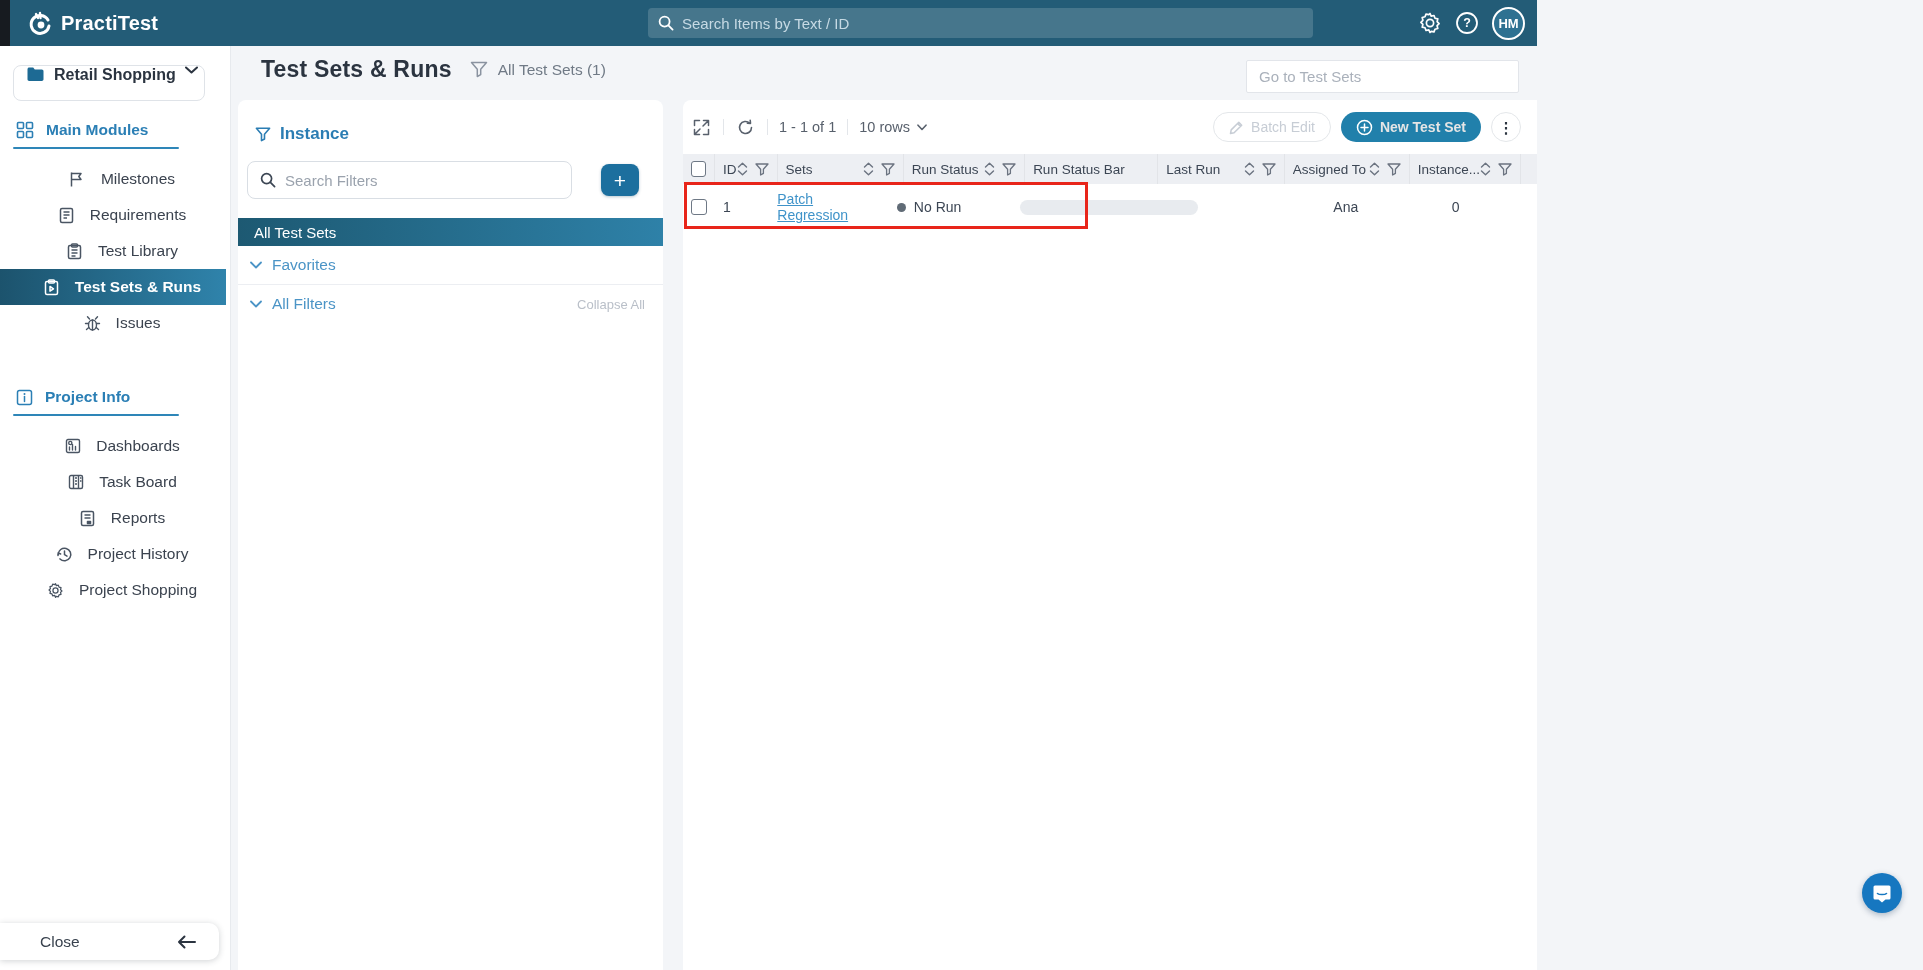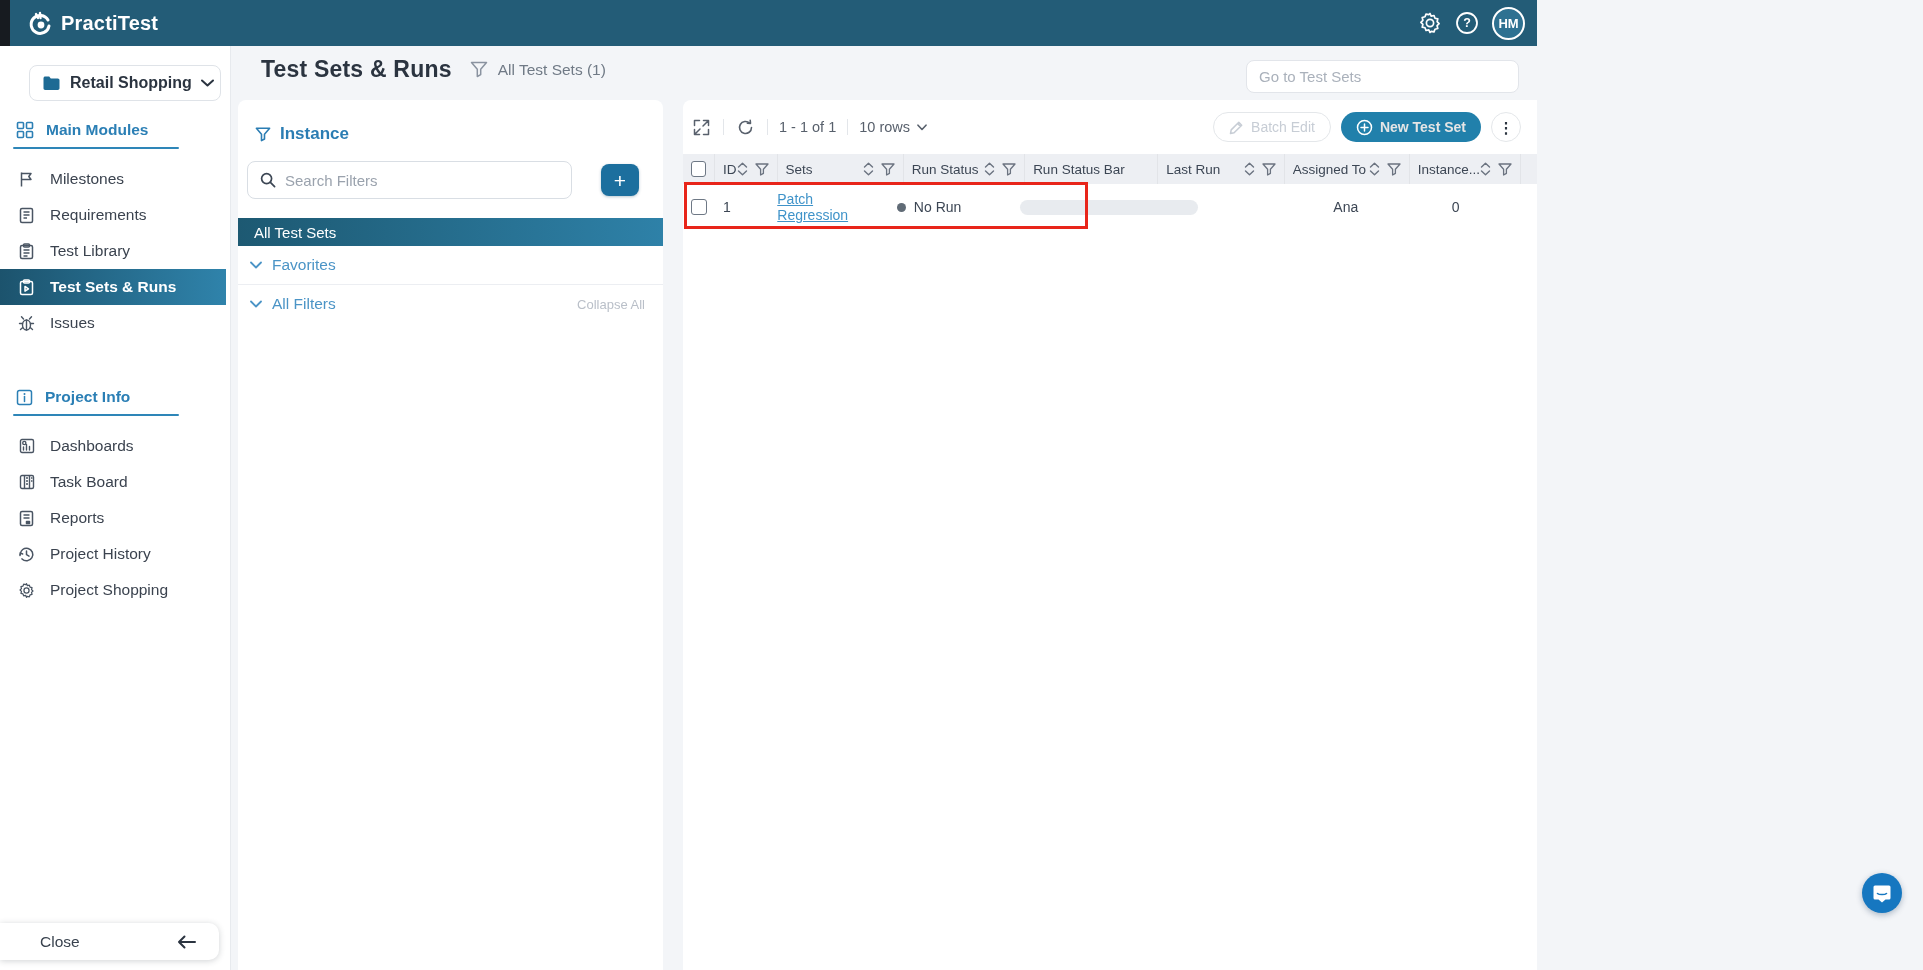--- a/index.html
+++ b/index.html
@@ -20,48 +20,48 @@
                    color:#fff; font-size:15px; font-family:inherit; margin-left:8px; }
   .global-search input::placeholder { color:#c6dae4; }
   .topbar-right { position:absolute; right:12px; top:0; height:46px; display:flex; align-items:center; gap:13px; }
   .tb-icon-btn { background:none; border:none; cursor:pointer; display:flex; align-items:center; }
   .avatar { width:33px; height:33px; border-radius:50%; background:#2e7191; border:2px solid #ffffff;
             color:#fff; font-size:13px; font-weight:700; display:flex; align-items:center; justify-content:center; cursor:pointer; }
 
   
   .sidebar { position:absolute; left:0; top:46px; bottom:0; width:231px; background:#fff;
              border-right:1px solid #e7eaee; z-index:20; }
-  .project-select { position:absolute; left:29px; top:19px; width:192px; height:36px;
+  .project-select { position:absolute; left:13px; top:19px; width:192px; height:36px;
              border:1px solid #dfe3e8; border-radius:8px; background:#fff; cursor:pointer;
-             display:flex; align-items:center; padding:0 12px; gap:9px; }
+             display:flex; align-items:flex-start; padding:0 12px; gap:9px; }
   .project-name { flex:1; font-size:16px; font-weight:700; color:#2b3440; white-space:nowrap; }
   .nav { position:absolute; top:73px; left:0; right:4px; }
   .nav-section-head { display:flex; align-items:center; gap:12px; padding-left:16px; height:22px;
              color:#2b7fb5; font-size:15.5px; font-weight:700; }
   .nav-underline { height:2px; background:#2e86b8; margin:6px 0 12px 13px; width:166px; border-radius:1px; }
   .nav-item { display:flex; align-items:center; gap:14px; height:36px; padding-left:17px;
-             font-size:15.5px; color:#3b434f; cursor:pointer; }
+             font-size:15.5px; color:#3b434f; cursor:pointer;justify-content:center; }
   .nav-item .ic { width:19px; display:flex; justify-content:center; }
   .nav-item.active { background:linear-gradient(90deg,#1c536d,#2f83ab); color:#fff; font-weight:700; }
   .nav-item.active svg * { stroke:#fff !important; }
   .nav-gap { height:45px; }
   .close-card { position:absolute; left:0; bottom:10px; width:219px; height:37px; background:#fff;
              border-radius:0 10px 10px 0; box-shadow:0 1px 6px rgba(40,50,60,.22);
              display:flex; align-items:center; justify-content:space-between;
              padding:0 22px 0 40px; cursor:pointer; font-size:15.5px; color:#39424e; }
 
   
   .main { position:absolute; left:231px; top:46px; right:0; bottom:0; background:#f3f5f8; }
   .page-header { position:absolute; top:0; left:0; right:0; height:47px; display:flex; align-items:center;
              padding-left:30px; }
   .page-title { font-size:23px; font-weight:700; color:#2b3440; letter-spacing:.2px; }
   .scope-funnel { margin-left:18px; display:flex; align-items:center; }
   .scope-text { margin-left:10px; font-size:15.5px; color:#707a86; }
   .goto-input { position:absolute; right:18px; top:14px; width:273px; height:33px; background:#fff;
-             border:1px solid #e2e5ea; border-radius:8px; padding:0 12px; font-size:15px;
+             border:1px solid #e2e5ea; border-radius:2px; padding:0 12px; font-size:15px;
              font-family:inherit; color:#3c4654; outline:none; }
   .goto-input::placeholder { color:#aab1bb; }
 
   
   .filters-card { position:absolute; left:7px; top:54px; width:425px; bottom:0; background:#fff;
              border-radius:8px 8px 0 0; }
   .filters-title { display:flex; align-items:center; gap:9px; padding:24px 0 0 17px;
              color:#2b7db3; font-size:17px; font-weight:700; }
   .filters-search-row { display:flex; align-items:center; margin:17px 10px 0 9px; gap:29px; }
   .filters-search { flex:0 0 325px; height:38px; border:1px solid #d9dee4; border-radius:8px;
@@ -132,20 +132,29 @@
     <div class="brand">
       <span>
         <svg width="27" height="27" viewBox="0 0 27 27">
           <path d="M9 4 L11 8 M13 3 L13.5 8" stroke="#fff" stroke-width="2.4" stroke-linecap="round" fill="none"></path>
           <path d="M21 10 A9 9 0 1 0 22 16" stroke="#fff" stroke-width="3" fill="none" stroke-linecap="round"></path>
           <circle cx="14" cy="15" r="3.4" fill="#fff"></circle>
         </svg>
       </span>
       <span class="brand-name">PractiTest</span>
     </div>
+    <div class="global-search">
+      <span>
+        <svg width="16" height="16" viewBox="0 0 16 16">
+            <circle cx="6.6" cy="6.6" r="5" stroke="#fff" stroke-width="1.8" fill="none"></circle>
+            <line x1="10.4" y1="10.4" x2="14.6" y2="14.6" stroke="#fff" stroke-width="1.8" stroke-linecap="round"></line>
+          </svg>
+      </span>
+      <input type="text" placeholder="Search Items by Text / ID" style="">
+    </div>
     <div class="topbar-right">
       <button class="tb-icon-btn">
         <svg width="24" height="24" viewBox="0 0 24 24" fill="none" stroke="#fff" stroke-width="1.7" stroke-linejoin="round">
           <path d="M12 2.5l1.2 2.6 2.8-.6 1 2.7 2.8.7-.7 2.8 2 2-2 2 .7 2.8-2.8.7-1 2.7-2.8-.6L12 21.5l-1.2-2.6-2.8.6-1-2.7-2.8-.7.7-2.8-2-2 2-2-.7-2.8 2.8-.7 1-2.7 2.8.6z"></path>
           <circle cx="12" cy="12" r="3.6"></circle>
         </svg>
       </button>
       <button class="tb-icon-btn">
         <svg width="24" height="24" viewBox="0 0 24 24">
             <circle cx="12" cy="12" r="10" stroke="#fff" stroke-width="1.8" fill="none"></circle>

